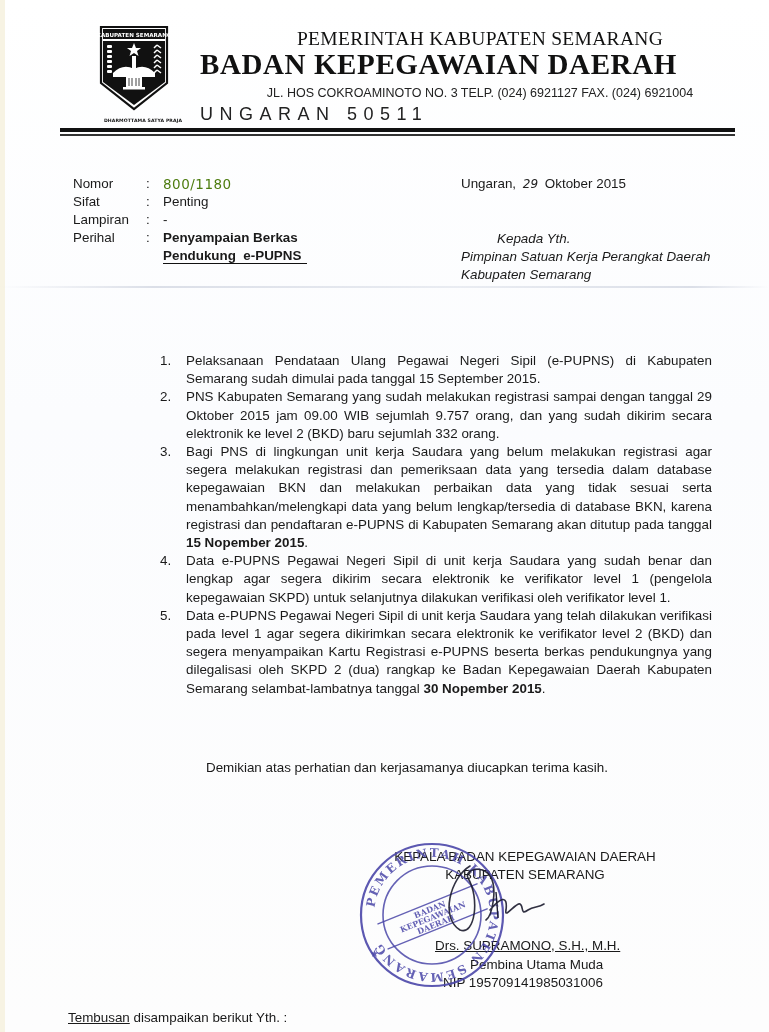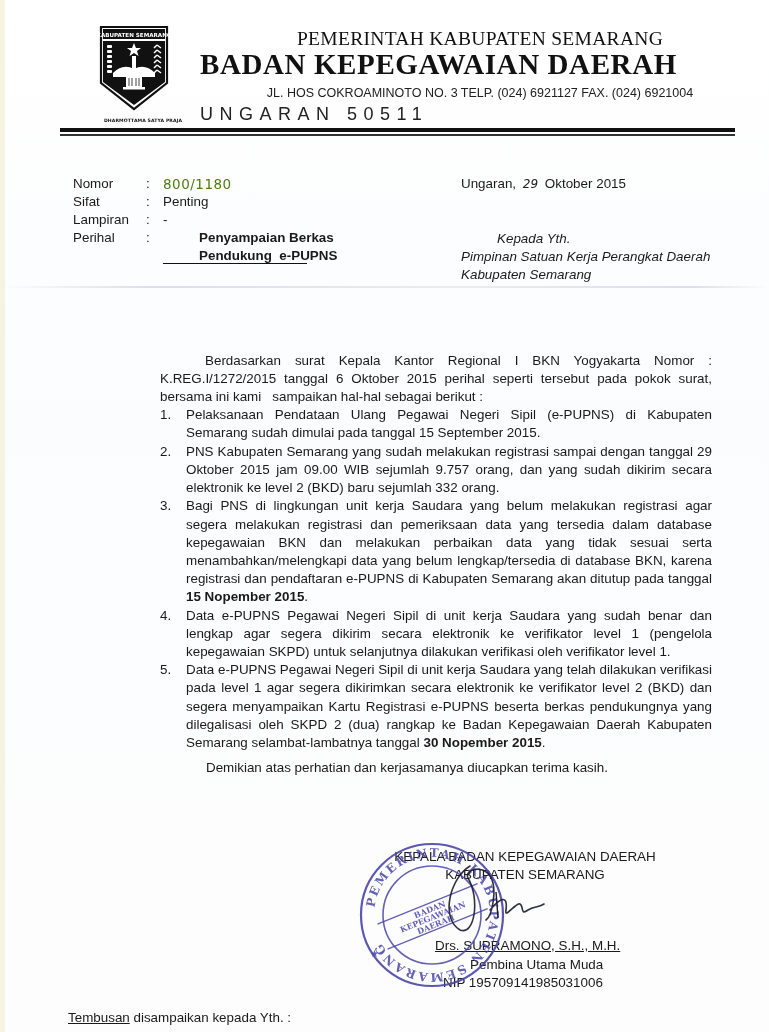--- a/index.html
+++ b/index.html
@@ -60,21 +60,21 @@
       position: absolute; left: 60px; top: 134px; width: 675px; height: 1.5px; background: #333;
     }
 
     
     .doc-text { font-family: "Liberation Sans", "DejaVu Sans", sans-serif; font-size: 13.4px; color: #1a1a1a; }
     .meta { position: absolute; left: 73px; top: 175px; }
     .meta-row { position: absolute; left: 0; white-space: nowrap; height: 18px; line-height: 18px; }
     .meta-label { position: absolute; left: 0; }
     .meta-colon { position: absolute; left: 73px; }
     .meta-value { position: absolute; left: 90px; }
-    .meta-value.bold { font-weight: bold; margin-left: 36px; }
+    .meta-value.bold { font-weight: bold; }
     .meta-value.handwritten { font-family: "DejaVu Sans", sans-serif; font-size: 13.5px; letter-spacing: 0.5px; color: #4d7c0f; }
     .underline-rule { position: absolute; left: 90px; top: 88px; width: 144px; height: 1.3px; background: #111; }
 
     .date-line { position: absolute; left: 461px; top: 175px; white-space: nowrap; height: 18px; line-height: 18px; }
     .date-hand { font-family: "DejaVu Sans", sans-serif; font-size: 12px; font-style: italic; margin: 0 3px; color: #222; }
 
     .recipient { position: absolute; left: 461px; top: 230px; }
     .recipient .r-line { white-space: nowrap; height: 18px; line-height: 18px; font-style: italic; }
     .recipient .r-indent { padding-left: 36px; }
 
@@ -187,21 +187,20 @@
   <span>Oktober 2015</span>
 </div>
 
 <div class="recipient doc-text">
   <div class="r-line r-indent">Kepada Yth.</div>
   <div class="r-line">Pimpinan Satuan Kerja Perangkat Daerah</div>
   <div class="r-line">Kabupaten Semarang</div>
 </div>
 
 <div class="body-block doc-text">
-  <div class="para" style="white-space:pre-wrap">Berdasarkan surat Kepala Kantor Regional I BKN Yogyakarta Nomor : K.REG.I/1272/2015 tanggal 6 Oktober 2015 perihal seperti tersebut pada pokok surat, bersama ini kami   sampaikan hal-hal sebagai berikut :</div>
   <div class="list">
     <div class="list-item">
       <span class="list-num">1.</span>
       <span>Pelaksanaan Pendataan Ulang Pegawai Negeri Sipil (e-PUPNS) di Kabupaten Semarang sudah dimulai pada tanggal 15 September 2015.</span>
     </div>
     <div class="list-item">
       <span class="list-num">2.</span>
       <span>PNS Kabupaten Semarang yang sudah melakukan registrasi sampai dengan tanggal 29 Oktober 2015 jam 09.00 WIB sejumlah 9.757 orang, dan yang sudah dikirim secara elektronik ke level 2 (BKD) baru sejumlah 332 orang.</span>
     </div>
     <div class="list-item">
@@ -250,14 +249,14 @@
   </g>
 </svg>
 
 <svg class="signature-svg" viewBox="0 0 140 80">
   <path d="M50 8 C 30 20, 20 60, 40 72 C 55 78, 60 40, 48 20 C 44 12, 62 6, 70 18 C 78 30, 72 58, 66 62
            M 70 52 C 80 40, 88 36, 86 52 C 84 62, 96 44, 100 46 C 104 48, 100 58, 108 52 C 114 48, 118 50, 124 46" fill="none" stroke="#1b1b2e" stroke-width="1.6" stroke-linecap="round" opacity="0.9"></path>
   <path d="M76 34 L 78 60" stroke="#1b1b2e" stroke-width="1.4" fill="none"></path>
 </svg>
 
 <div class="cc doc-text">
-  <span class="cc-u">Tembusan</span><span> disampaikan kepada Yth. :</span>
+  <span class="cc-u">Tembusan</span><span> disampaikan berikut Yth. :</span>
 </div>
 
 </body></html>

